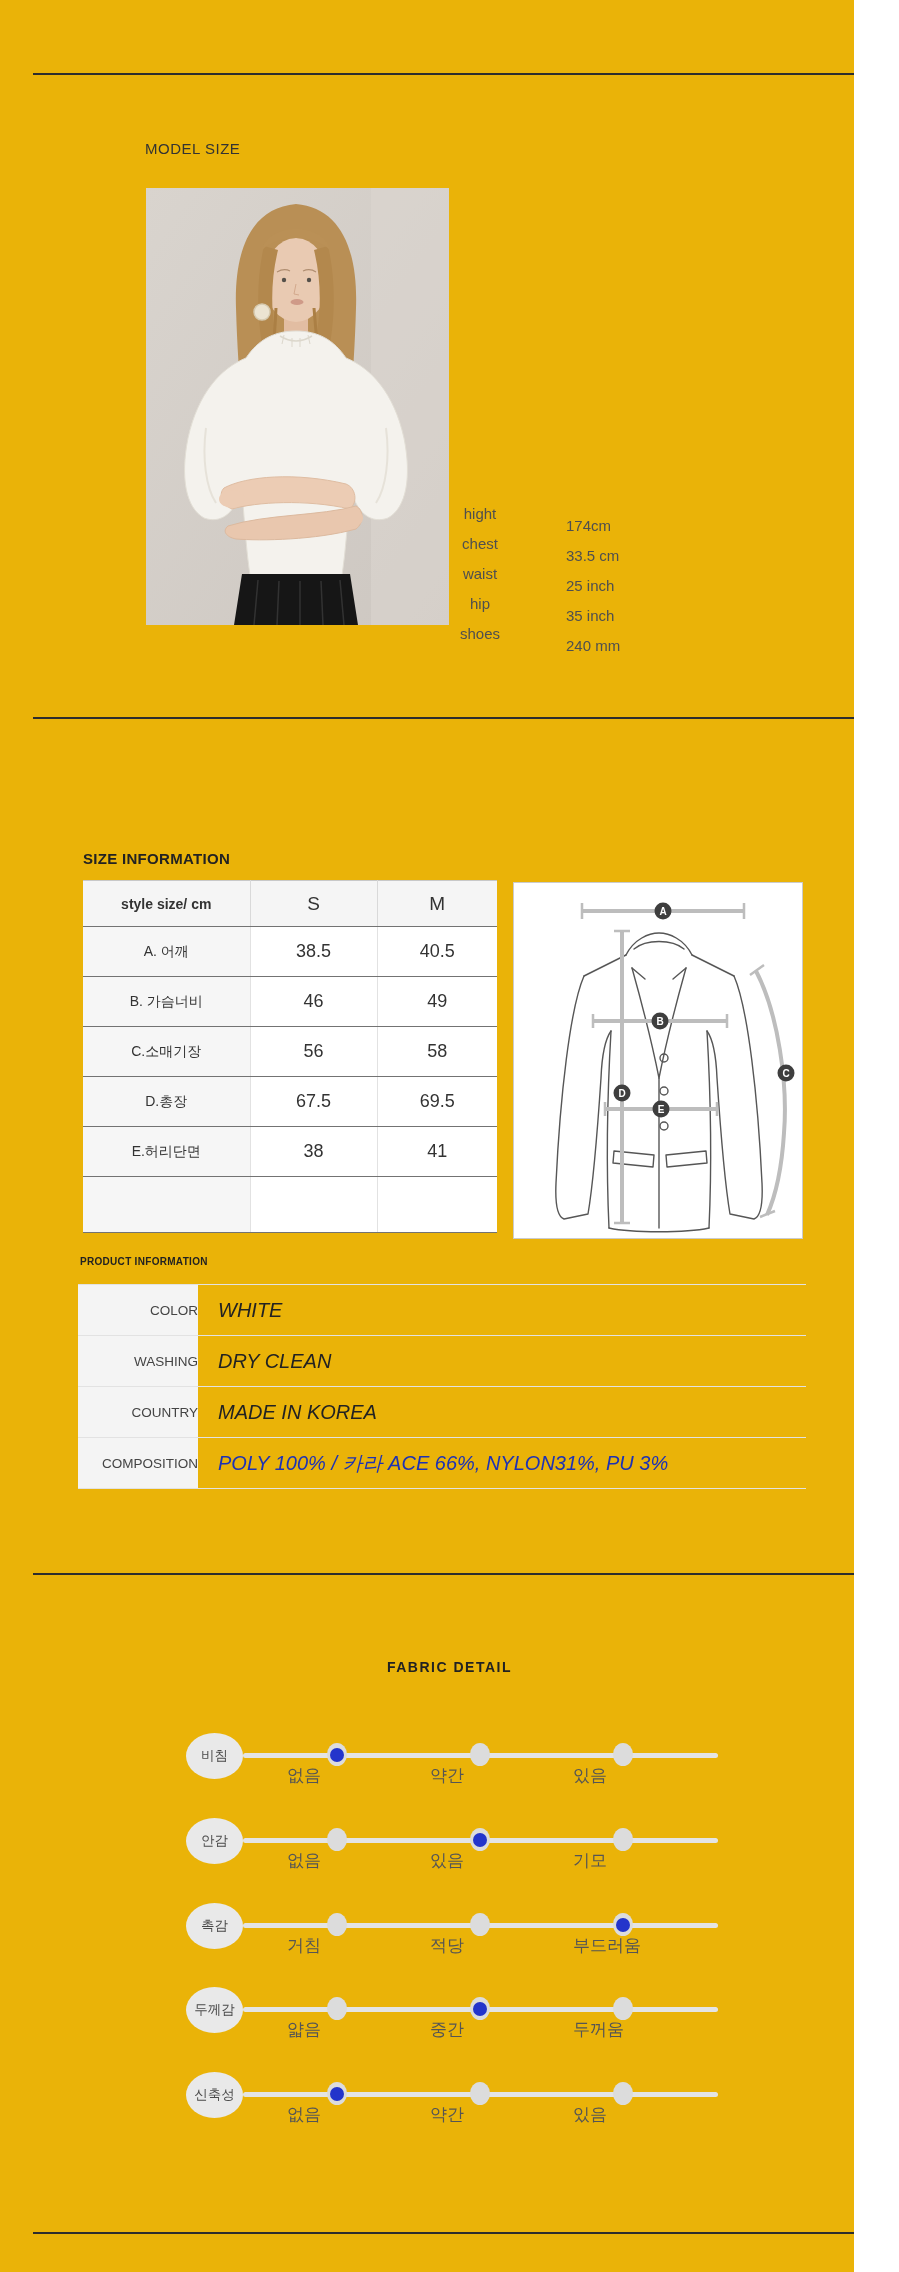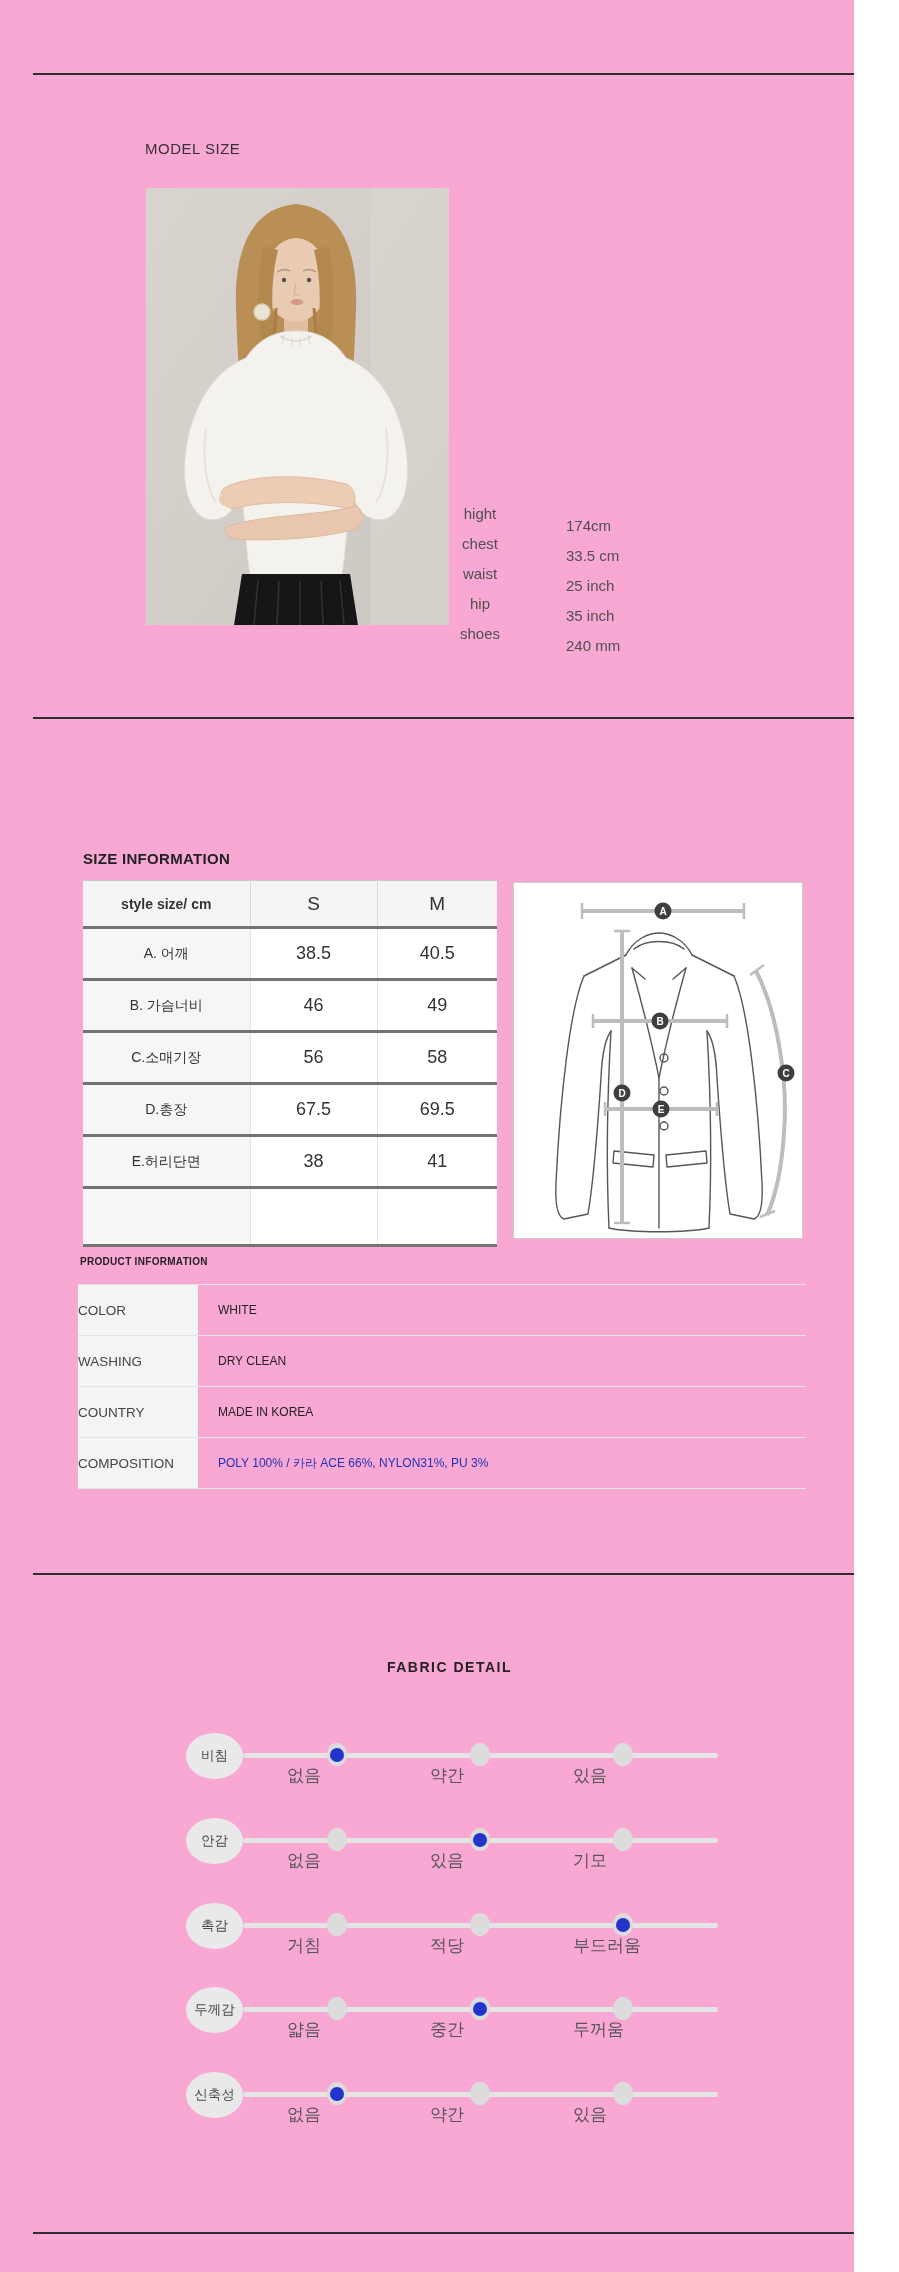--- a/index.html
+++ b/index.html
@@ -1,43 +1,43 @@
 <!DOCTYPE html>
 <html><head>
 <meta charset="utf-8">
 <style>
   html,body{margin:0;padding:0;background:#fff;}
-  .page{position:relative;width:854px;height:2272px;background:#f9a8d4;
+  .page{position:relative;width:854px;height:2272px;background:#eab308;
         font-family:"Liberation Sans",sans-serif;color:#333;overflow:hidden;}
   .hr{position:absolute;left:33px;width:833px;height:0;border-top:2px solid #2d2d2d;}
   .h-model{position:absolute;left:145px;top:140px;font-size:15px;color:#333;letter-spacing:.5px;}
   .photo{position:absolute;left:146px;top:188px;width:303px;height:437px;overflow:hidden;}
   .stats{position:absolute;left:420px;top:498px;font-size:15px;color:#4f4f4f;}
   .stat-row{display:flex;height:30px;align-items:center;}
   .stat-label{width:120px;text-align:center;}
   .stat-value{margin-left:26px;margin-top:24px;}
 
   .h-size{position:absolute;left:83px;top:850px;font-size:15px;font-weight:bold;color:#222;letter-spacing:.3px;}
   table.size{position:absolute;left:83px;top:880px;width:414px;border-collapse:collapse;table-layout:fixed;border-top:1px solid #c8c8c8;}
-  table.size th,table.size td{border-bottom:3px solid #737373;text-align:center;padding:0;color:#333;}
+  table.size th,table.size td{border-bottom:1px solid #737373;text-align:center;padding:0;color:#333;}
   table.size thead th{background:#f5f5f5;height:45px;font-size:14px;font-weight:bold;}
   table.size thead th.sz{font-size:19px;font-weight:400;}
   table.size thead th + th{border-left:1px solid #d9d9d9;}
   table.size tbody td{height:49px;font-size:18px;background:#fff;}
   table.size tbody td.lbl{background:#f6f6f6;font-size:14px;}
   table.size tbody td + td{border-left:1px solid #e2e2e2;margin-left:24px;}
   table.size tbody tr.empty td{height:55px;}
 
   .diagram{position:absolute;left:513px;top:882px;width:288px;height:355px;border:1px solid #cbcbcb;background:#fff;}
 
   .h-product{position:absolute;left:80px;top:1256px;font-size:10px;font-weight:bold;color:#222;letter-spacing:.3px;}
   table.product{position:absolute;left:78px;top:1284px;width:728px;border-collapse:collapse;table-layout:fixed;border-top:1px solid #e2e2e2;}
   table.product td{border-bottom:1px solid #e2e2e2;height:50px;padding:0;}
-  table.product td.plabel{width:120px;background:#f4f4f4;text-align:left;font-size:13.5px;color:#444;}
-  table.product td.pvalue{padding-left:20px;font-size:12px;color:#222;}
+  table.product td.plabel{width:120px;background:#f4f4f4;text-align:right;font-size:13.5px;color:#444;}
+  table.product td.pvalue{padding-left:20px;font-size:20px;color:#222;font-style:italic;}
   table.product td.pvalue.blue{color:#1d32b5;}
 
   .h-fabric{position:absolute;left:0;top:1659px;width:899px;text-align:center;font-size:14px;font-weight:bold;color:#222;letter-spacing:1.5px;}
   .fabric-row{position:absolute;left:0;width:899px;height:64px;}
   .f-badge{position:absolute;left:186px;top:0;width:57px;height:46px;background:#e9e9e9;border-radius:50%;
            text-align:center;line-height:46px;font-size:13.5px;color:#4a4a4a;}
   .f-track{position:absolute;left:243px;top:20px;width:475px;height:5px;background:#e4e4e4;border-radius:3px;}
   .f-dot{position:absolute;top:10px;width:20px;height:23px;background:#dcdcdc;border-radius:50%;}
   .f-dot.selected::after{content:"";position:absolute;left:3px;top:4.5px;width:14px;height:14px;border-radius:50%;background:#2334cb;}
   .f-opt{position:absolute;top:31px;width:100px;font-size:17px;color:#555;}

